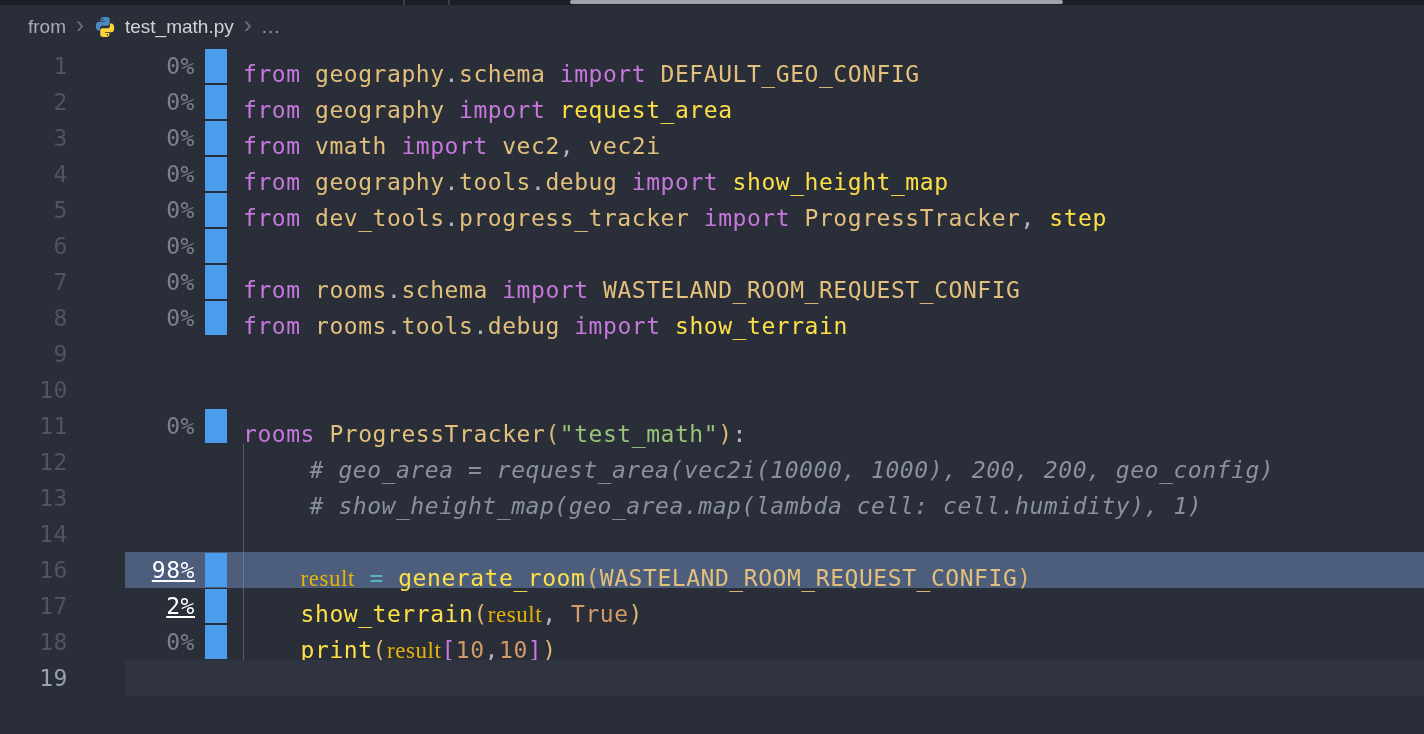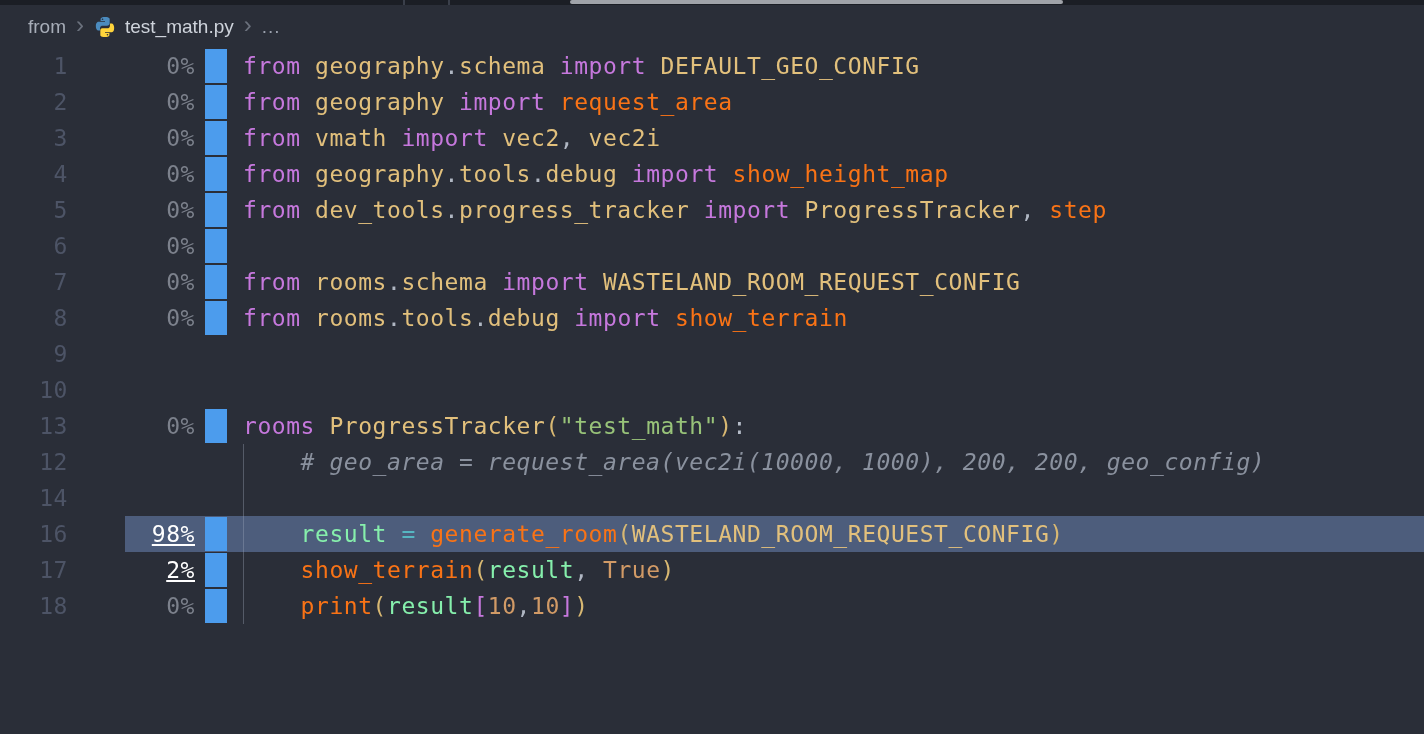--- a/index.html
+++ b/index.html
@@ -27,28 +27,28 @@
   .row{position:relative;height:36px;font-size:23px;line-height:36px;letter-spacing:.55px;white-space:pre;}
   .row .band{position:absolute;left:125px;right:0;top:0;bottom:0;}
   .row.hl-sel .band{background:#4d5d7c;}
   .row.hl-cur .band{background:#2f3440;}
   .ln{position:absolute;left:0;top:0;width:68px;text-align:right;color:#4d5466;}
   .ln.active{color:#98a1b0;}
   .pct{position:absolute;left:68px;top:0;width:127px;text-align:right;color:#7c818c;}
   .pct.bright{color:#ffffff;text-decoration:underline;}
   .mk{position:absolute;left:205px;top:1px;width:22px;height:34px;background:#4c9ced;}
   .guide{position:absolute;left:243px;top:0;width:1px;height:36px;background:rgba(155,165,185,.38);}
-  .code{position:absolute;left:243px;top:0;}
+  .code{position:absolute;left:243px;top:8px;}
   
   .t-kw{color:#c678dd;}
   .t-mod{color:#e2c07c;}
-  .t-fn{color:#f97316;}
+  .t-fn{color:#fde047;}
   .t-str{color:#98c379;}
-  .t-cm{color:#8a919e;font-style:italic;}
-  .t-var{color:#86efac;}
+  .t-cm{color:#8a919e;font-style:italic;margin-left:9px;}
+  .t-var{color:#eab308;font-family:Liberation Serif, serif;}
   .t-num{color:#d19a66;text-align:center;}
   .t-op{color:#56b6c2;}
   .t-pu{color:#b0b7c3;}
   .t-d{color:#b6bdc9;}
   .t-b1{color:#d8b872;}
   .t-b2{color:#c678dd;}
 </style>
 </head>
 <body>
 
@@ -76,19 +76,21 @@
     <div class="row"><span class="ln">1</span><span class="pct">0%</span><span class="mk"></span><span class="code"><span class="t-kw">from</span><span class="t-d"> </span><span class="t-mod">geography</span><span class="t-pu">.</span><span class="t-mod">schema</span><span class="t-d"> </span><span class="t-kw">import</span><span class="t-d"> </span><span class="t-mod">DEFAULT_GEO_CONFIG</span></span></div>
     <div class="row"><span class="ln">2</span><span class="pct">0%</span><span class="mk"></span><span class="code"><span class="t-kw">from</span><span class="t-d"> </span><span class="t-mod">geography</span><span class="t-d"> </span><span class="t-kw">import</span><span class="t-d"> </span><span class="t-fn">request_area</span></span></div>
     <div class="row"><span class="ln">3</span><span class="pct">0%</span><span class="mk"></span><span class="code"><span class="t-kw">from</span><span class="t-d"> </span><span class="t-mod">vmath</span><span class="t-d"> </span><span class="t-kw">import</span><span class="t-d"> </span><span class="t-mod">vec2</span><span class="t-pu">,</span><span class="t-d"> </span><span class="t-mod">vec2i</span></span></div>
     <div class="row"><span class="ln">4</span><span class="pct">0%</span><span class="mk"></span><span class="code"><span class="t-kw">from</span><span class="t-d"> </span><span class="t-mod">geography</span><span class="t-pu">.</span><span class="t-mod">tools</span><span class="t-pu">.</span><span class="t-mod">debug</span><span class="t-d"> </span><span class="t-kw">import</span><span class="t-d"> </span><span class="t-fn">show_height_map</span></span></div>
     <div class="row"><span class="ln">5</span><span class="pct">0%</span><span class="mk"></span><span class="code"><span class="t-kw">from</span><span class="t-d"> </span><span class="t-mod">dev_tools</span><span class="t-pu">.</span><span class="t-mod">progress_tracker</span><span class="t-d"> </span><span class="t-kw">import</span><span class="t-d"> </span><span class="t-mod">ProgressTracker</span><span class="t-pu">,</span><span class="t-d"> </span><span class="t-fn">step</span></span></div>
     <div class="row"><span class="ln">6</span><span class="pct">0%</span><span class="mk"></span></div>
     <div class="row"><span class="ln">7</span><span class="pct">0%</span><span class="mk"></span><span class="code"><span class="t-kw">from</span><span class="t-d"> </span><span class="t-mod">rooms</span><span class="t-pu">.</span><span class="t-mod">schema</span><span class="t-d"> </span><span class="t-kw">import</span><span class="t-d"> </span><span class="t-mod">WASTELAND_ROOM_REQUEST_CONFIG</span></span></div>
     <div class="row"><span class="ln">8</span><span class="pct">0%</span><span class="mk"></span><span class="code"><span class="t-kw">from</span><span class="t-d"> </span><span class="t-mod">rooms</span><span class="t-pu">.</span><span class="t-mod">tools</span><span class="t-pu">.</span><span class="t-mod">debug</span><span class="t-d"> </span><span class="t-kw">import</span><span class="t-d"> </span><span class="t-fn">show_terrain</span></span></div>
     <div class="row"><span class="ln">9</span><span class="code"></span></div>
     <div class="row"><span class="ln">10</span><span class="code"></span></div>
-    <div class="row"><span class="ln">13</span><span class="pct">0%</span><span class="mk"></span><span class="code"><span class="t-kw">rooms</span><span class="t-d"> </span><span class="t-mod">ProgressTracker</span><span class="t-b1">(</span><span class="t-str">"test_math"</span><span class="t-b1">)</span><span class="t-d">:</span></span></div>
+    <div class="row"><span class="ln">11</span><span class="pct">0%</span><span class="mk"></span><span class="code"><span class="t-kw">rooms</span><span class="t-d"> </span><span class="t-mod">ProgressTracker</span><span class="t-b1">(</span><span class="t-str">"test_math"</span><span class="t-b1">)</span><span class="t-d">:</span></span></div>
     <div class="row"><span class="ln">12</span><span class="guide"></span><span class="code"><span class="t-cm">    # geo_area = request_area(vec2i(10000, 1000), 200, 200, geo_config)</span></span></div>
+    <div class="row"><span class="ln">13</span><span class="guide"></span><span class="code"><span class="t-cm">    # show_height_map(geo_area.map(lambda cell: cell.humidity), 1)</span></span></div>
     <div class="row"><span class="ln">14</span><span class="guide"></span></div>
     <div class="row hl-sel"><div class="band"></div><span class="ln">16</span><span class="pct bright">98%</span><span class="mk"></span><span class="guide"></span><span class="code"><span class="t-d">    </span><span class="t-var">result</span><span class="t-d"> </span><span class="t-op">=</span><span class="t-d"> </span><span class="t-fn">generate_room</span><span class="t-b1">(</span><span class="t-mod">WASTELAND_ROOM_REQUEST_CONFIG</span><span class="t-b1">)</span></span></div>
     <div class="row"><span class="ln">17</span><span class="pct bright">2%</span><span class="mk"></span><span class="guide"></span><span class="code"><span class="t-d">    </span><span class="t-fn">show_terrain</span><span class="t-b1">(</span><span class="t-var">result</span><span class="t-pu">,</span><span class="t-d"> </span><span class="t-num">True</span><span class="t-b1">)</span></span></div>
     <div class="row"><span class="ln">18</span><span class="pct">0%</span><span class="mk"></span><span class="guide"></span><span class="code"><span class="t-d">    </span><span class="t-fn">print</span><span class="t-b1">(</span><span class="t-var">result</span><span class="t-b2">[</span><span class="t-num">10</span><span class="t-pu">,</span><span class="t-num">10</span><span class="t-b2">]</span><span class="t-b1">)</span></span></div>
+    <div class="row hl-cur"><div class="band"></div><span class="ln active">19</span><span class="code"></span></div>
   </div>
 
 </body></html>

